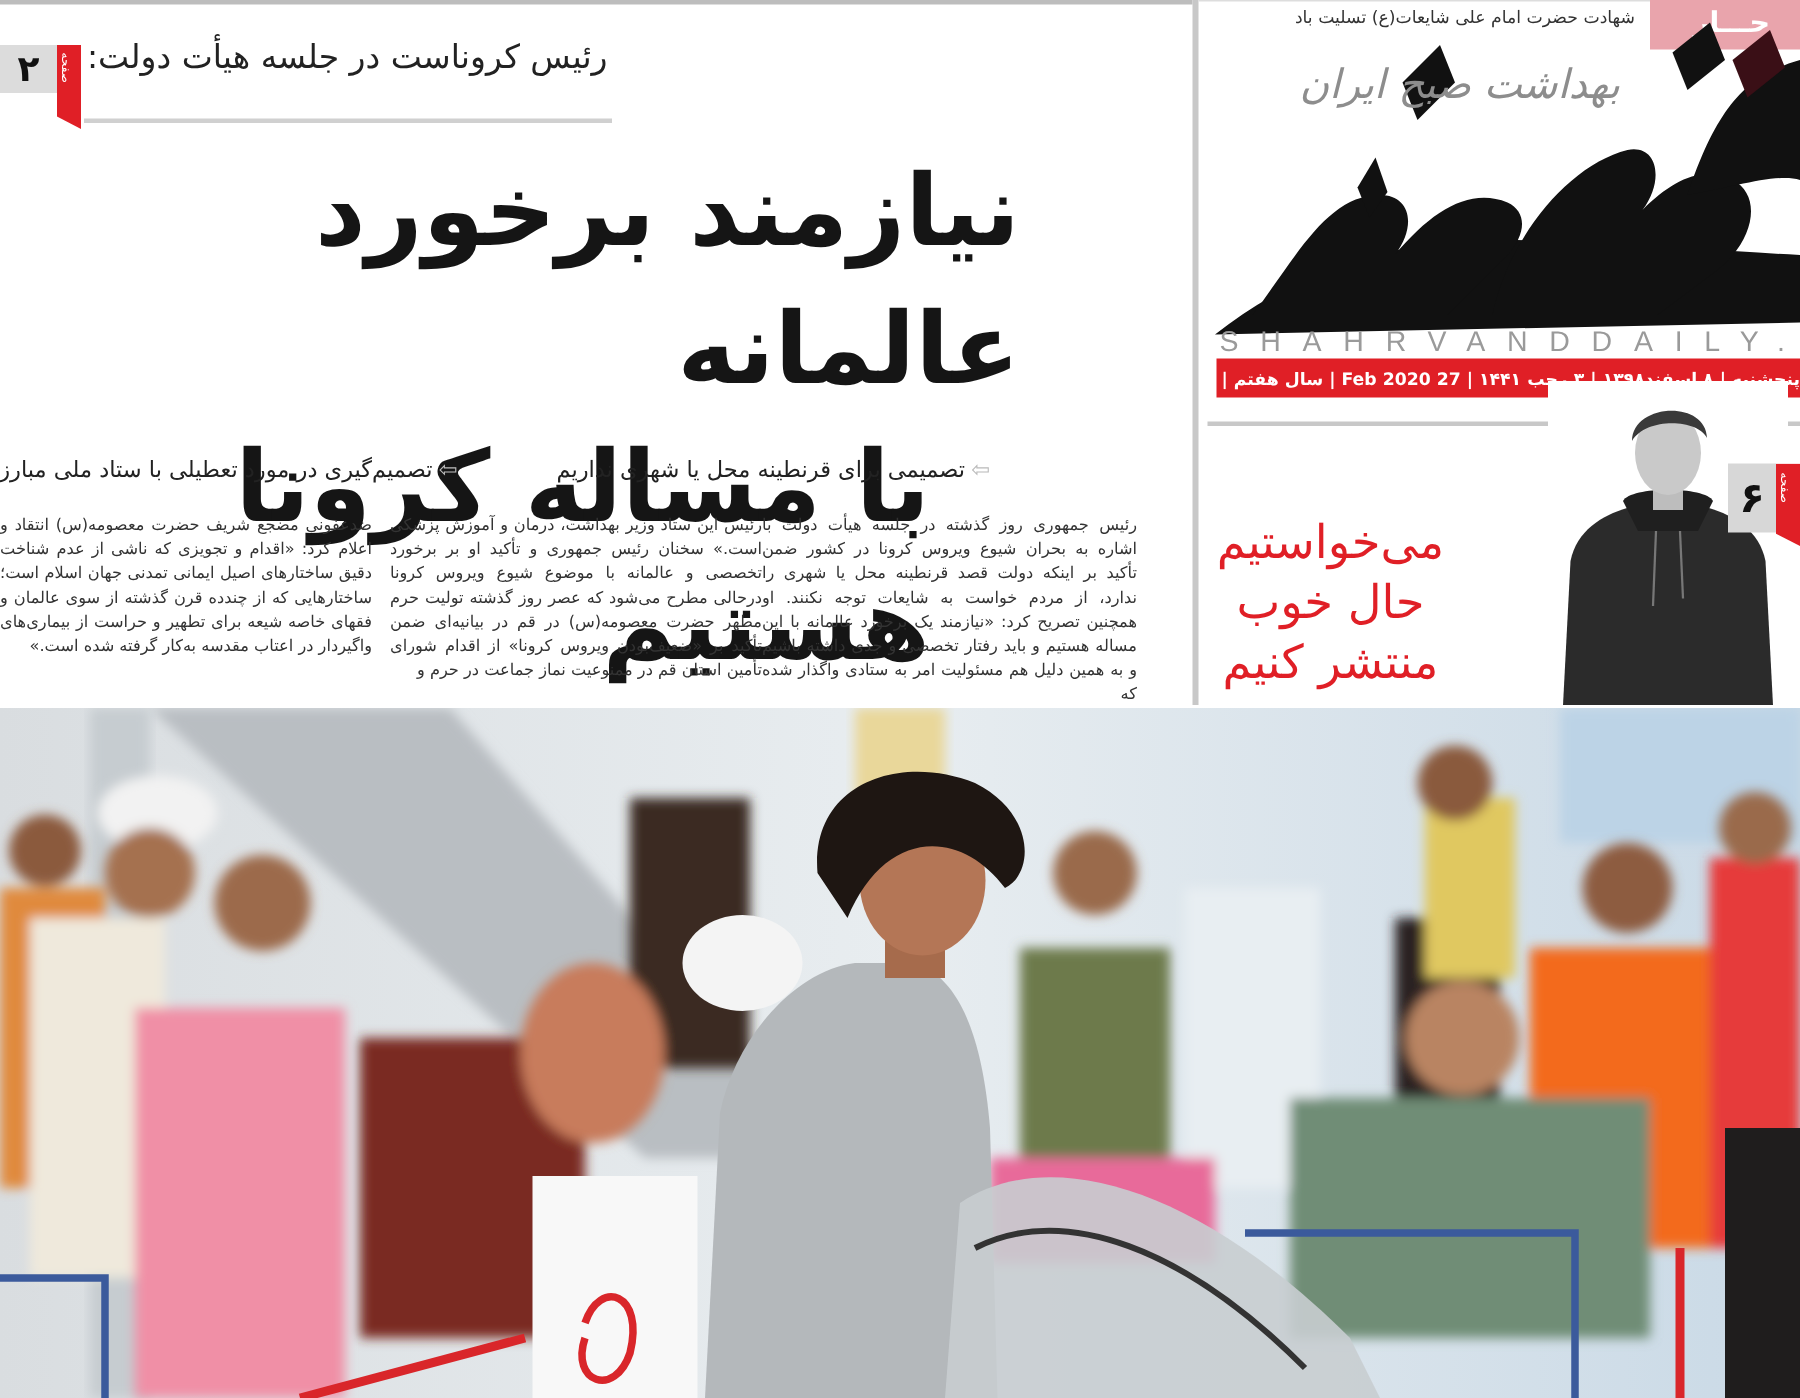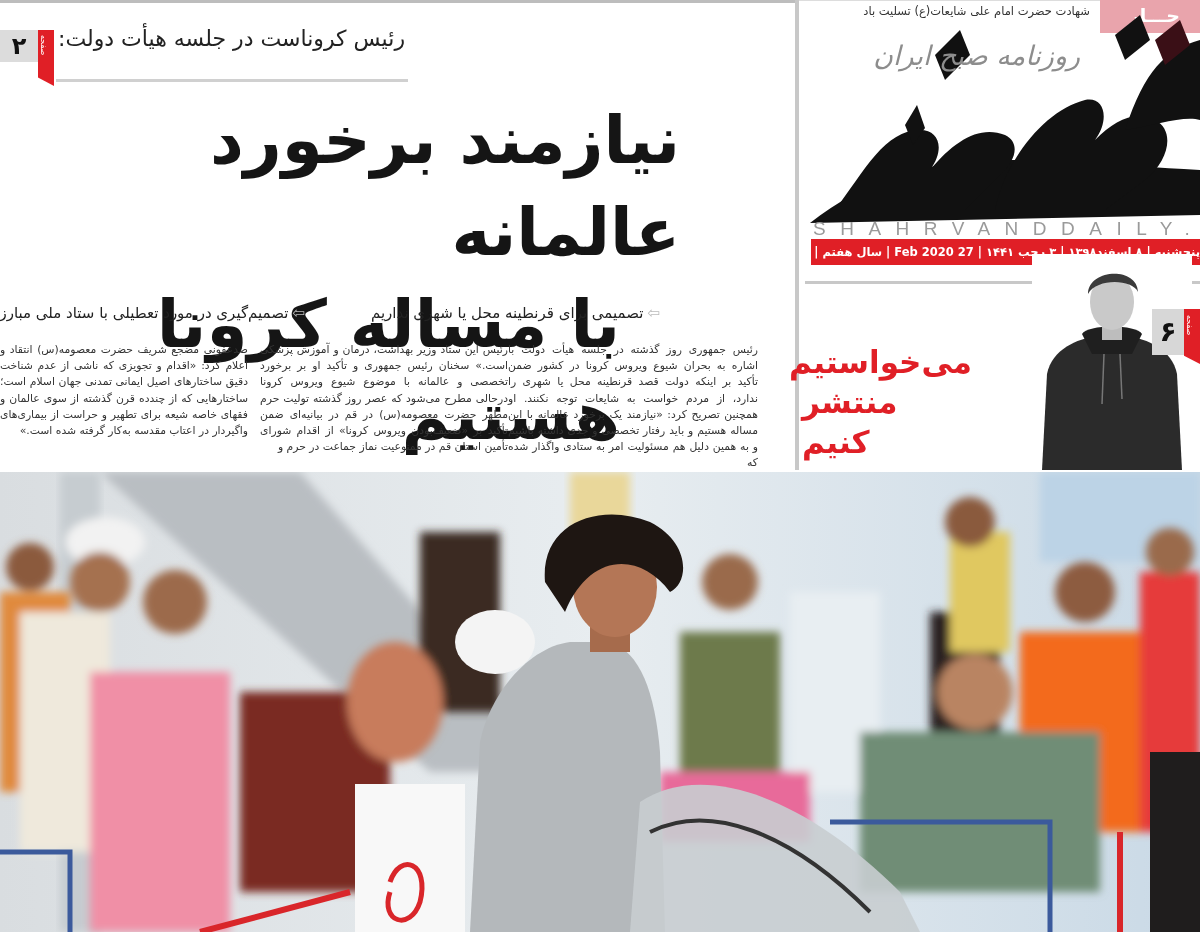--- a/index.html
+++ b/index.html
@@ -24,21 +24,21 @@
   .right-sep { position: absolute; left: 805px; top: 281px; width: 395px; height: 3px; background: #c8c8c8; }
 
   
   .teaser { position: absolute; left: 799px; top: 284px; width: 401px; height: 186px; direction: rtl; }
   .teaser-photo { position: absolute; left: 233px; top: -30px; width: 160px; height: 216px; overflow: hidden; }
   .page-badge-r { position: absolute; right: 0; top: 25px; width: 48px; height: 55px; }
   .page-badge-r .num { position: absolute; left: 0; top: 0; width: 32px; height: 46px; background: #d7d7d7; font-size: 28px; font-weight: bold; text-align: center; line-height: 46px; color: #111; }
   .page-badge-r .ribbon { position: absolute; right: 0; top: 0; width: 16px; height: 55px; background: #e01f26; clip-path: polygon(0 0, 100% 0, 100% 100%, 0 85%); }
   .page-badge-r .ribbon span { position: absolute; top: 6px; left: 1px; color: #fff; font-size: 8px; writing-mode: vertical-rl; }
   .teaser-kicker { position: absolute; right: 62px; top: 32px; font-size: 16px; color: #222; white-space: nowrap; }
-  .teaser-title { position: absolute; right: 228px; top: 58px; width: 170px; font-size: 31px; font-weight: bold; color: #e01f26; line-height: 40px; text-align: left; }
+  .teaser-title { position: absolute; right: 228px; top: 58px; width: 170px; font-size: 31px; font-weight: normal; color: #e01f26; line-height: 40px; text-align: center; }
 
   
   .lead-kicker-bar { position: absolute; left: 0; top: 22px; width: 405px; height: 60px; }
   .page-badge-l { position: absolute; left: 0; top: 8px; width: 56px; height: 44px; }
   .page-badge-l .num { position: absolute; left: 0; top: 0; width: 38px; height: 32px; background: #dcdcdc; font-size: 24px; font-weight: bold; text-align: center; line-height: 32px; color: #111; }
   .page-badge-l .ribbon { position: absolute; left: 38px; top: 0; width: 16px; height: 56px; background: #e01f26; clip-path: polygon(0 0, 100% 0, 100% 100%, 0 85%); }
   .page-badge-l .ribbon span { position: absolute; top: 5px; left: 1px; color: #fff; font-size: 8px; writing-mode: vertical-rl; }
   .lead-kicker { position: absolute; right: 0; top: 4px; direction: rtl; font-size: 22px; color: #222; white-space: nowrap; }
   .lead-kicker-rule { position: absolute; left: 56px; top: 57px; width: 352px; height: 3px; background: #d0d0d0; }
 
@@ -78,21 +78,21 @@
     <path d="M5 213 C 60 170, 120 150, 200 150 C 250 150, 300 155, 395 160 L 395 205 L 5 213 Z" fill="#111"></path>
     <path d="M30 200 C 60 160, 80 120, 115 120 C 135 120, 140 140, 125 160 C 150 130, 175 115, 200 125 C 215 132, 212 150, 195 165 L 160 200 Z" fill="#111"></path>
     <path d="M190 200 C 200 150, 240 100, 280 90 C 300 86, 305 110, 290 130 C 310 110, 330 100, 350 110 C 370 120, 365 150, 340 170 L 300 200 Z" fill="#111"></path>
     <path d="M320 120 C 340 60, 360 40, 395 30 L 395 110 C 380 105, 350 115, 320 120 Z" fill="#111"></path>
     <path d="M130 45 L 155 20 L 165 45 L 140 70 Z" fill="#111"></path>
     <path d="M310 25 L 335 5 L 345 30 L 320 50 Z" fill="#111"></path>
     <path d="M350 30 L 375 10 L 385 35 L 360 55 Z" fill="#3a0f16"></path>
     <path d="M100 115 L 112 95 L 120 118 L 108 135 Z" fill="#111"></path>
   </svg>
 
-  <div class="tagline">روزنامه صبح ایران</div>
+  <div class="tagline">بهداشت صبح ایران</div>
   <div class="site-url">SHAHRVANDDAILY.IR</div>
   <div class="dateline">پنجشنبه | ۸ اسفند۱۳۹۸ | ۳ رجب ۱۴۴۱ | 27 Feb 2020 | سال هفتم | شماره ۱۹۲۲ | ۱۶ صفحه | ۱۰۰۰ تومان</div>
 </div>
 
 <div class="right-sep"></div>
 
 <div class="teaser">
   <div class="teaser-photo">
     <svg width="160" height="216" viewBox="0 0 160 216" xmlns="http://www.w3.org/2000/svg">
       <rect width="160" height="216" fill="#fff"></rect>
@@ -112,20 +112,21 @@
     </svg>
   </div>
   <div class="page-badge-r">
     <div class="num">۶</div>
     <div class="ribbon">
         <span>صفحه</span>
       </div>
   </div>
   <div class="teaser-title">
     <div>می‌خواستیم</div>
+    <div>حال خوب</div>
     <div>منتشر کنیم</div>
   </div>
 </div>
 
 <div class="lead-kicker-bar">
   <div class="page-badge-l">
     <div class="num">۲</div>
     <div class="ribbon">
         <span>صفحه</span>
       </div>

